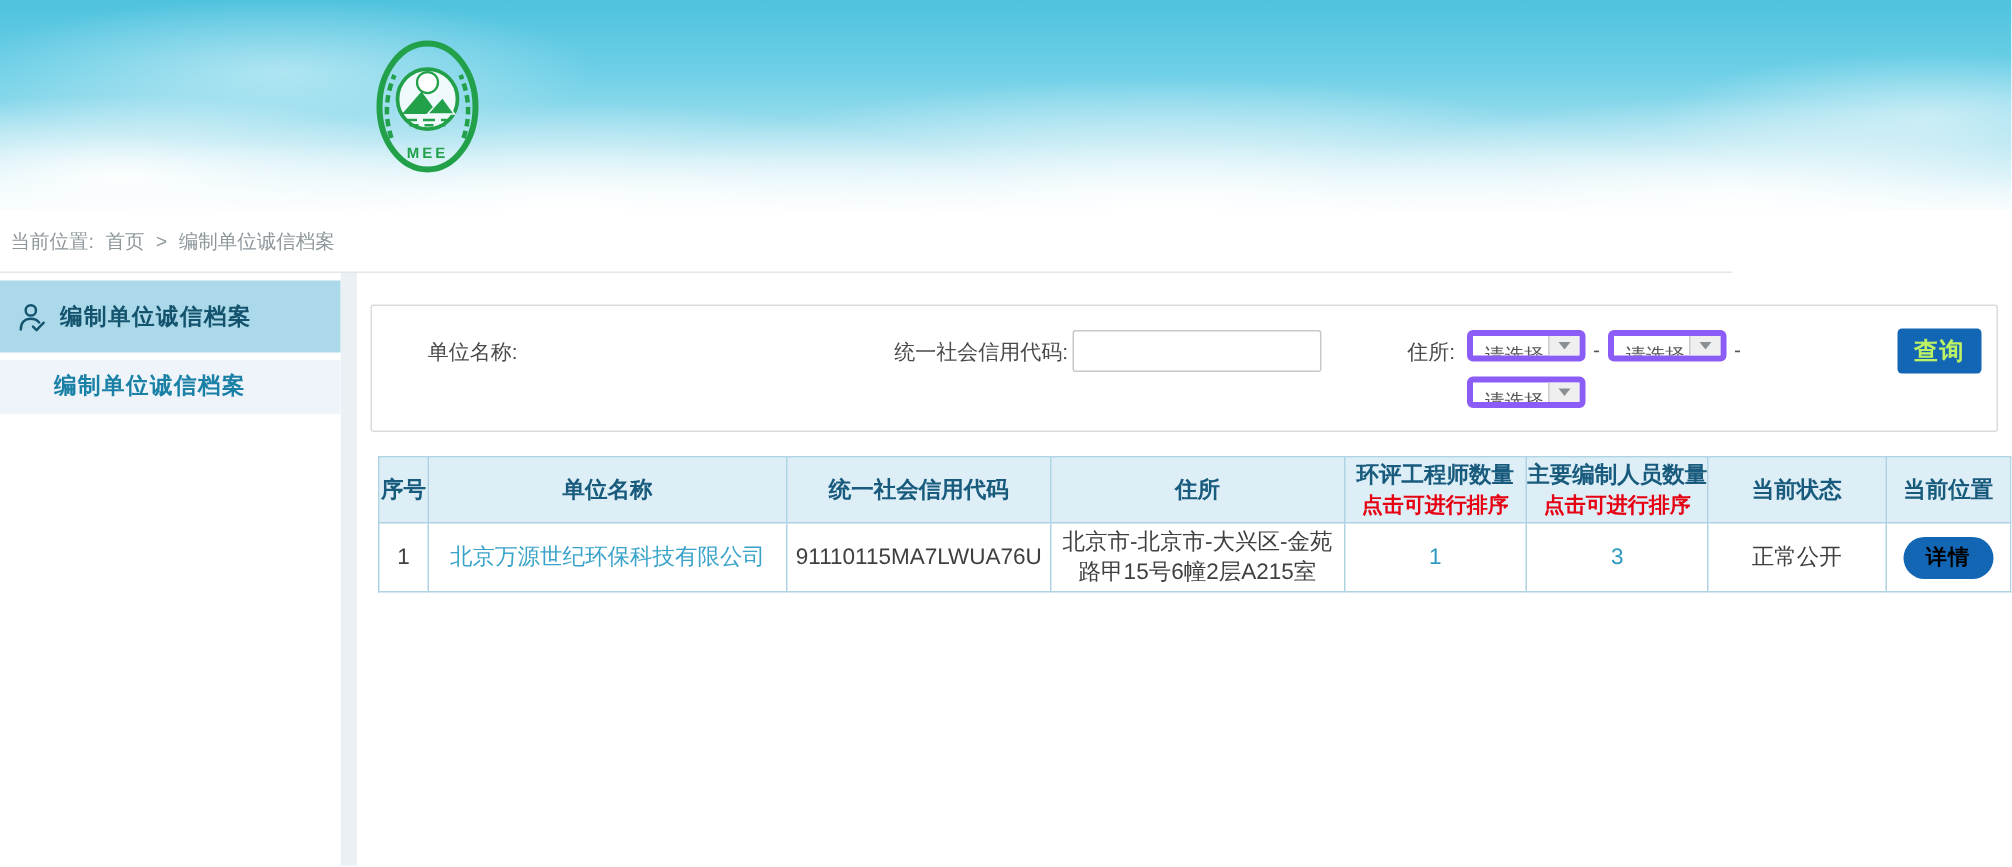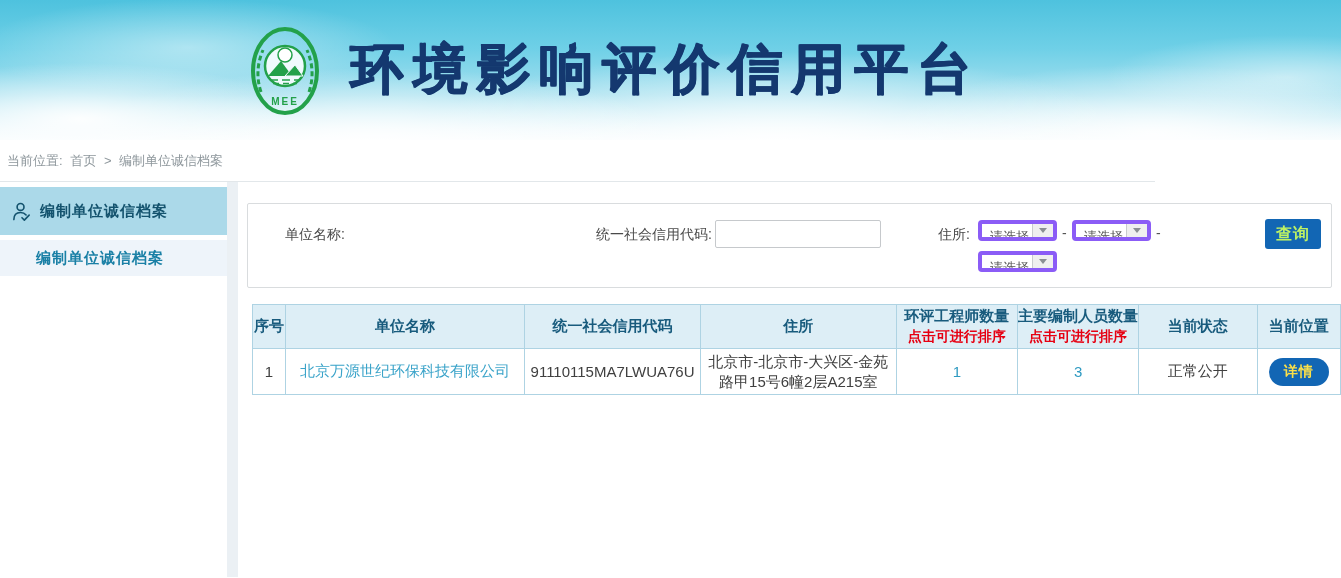--- a/index.html
+++ b/index.html
@@ -80,41 +80,40 @@
   .result-table th { background:#ddeef6; color:#185b7d; font-size:15px; font-weight:bold;
     height:44px; padding:2px 0; white-space:nowrap; overflow:visible; }
   .result-table td { height:46px; background:#fff; font-size:15px; color:#404040; padding:2px 4px; }
   .sort-hint { display:block; color:#e60012; font-size:14px; font-weight:bold; margin-top:2px; }
   .th-sortable { cursor:pointer; }
   .cell-index { color:#2f89ae; }
   .company-link { color:#3aa3c9; cursor:pointer; }
   .cell-code { font-size:16px; color:#3d3d3d;margin-left:36px; }
   .cell-addr { font-size:14px; line-height:20px; word-break:break-all; padding:2px 6px; }
   .cell-count { color:#2f9ac1; cursor:pointer; }
-  .detail-btn { background:#1266b4; color:#fde047; border:none; border-radius:14px;
+  .detail-btn { background:#1266b4; color:#000000; border:none; border-radius:14px;
     font-size:14px; font-weight:bold; padding:5px 15px; letter-spacing:1px; cursor:pointer;
     font-family:"Liberation Sans","DejaVu Sans",sans-serif; }
 </style>
 </head>
 <body>
 
 <div class="header">
   <svg class="logo" viewBox="0 0 74 94">
     <ellipse cx="37" cy="47" rx="32" ry="42" fill="none" stroke="#23a14a" stroke-width="4"></ellipse>
     <path d="M13,68 Q6,47 15,26" fill="none" stroke="#23a14a" stroke-width="3" stroke-dasharray="5,3"></path>
     <path d="M61,68 Q68,47 59,26" fill="none" stroke="#23a14a" stroke-width="3" stroke-dasharray="5,3"></path>
     <circle cx="37" cy="42" r="20" fill="#f0fafd" stroke="#23a14a" stroke-width="2.5"></circle>
     <circle cx="37" cy="31" r="7" fill="#ffffff" stroke="#23a14a" stroke-width="1.5"></circle>
     <path d="M20,52 L33,37 L44,52 Z" fill="#23a14a"></path>
     <path d="M37,52 L47,41 L55,52 Z" fill="#23a14a" stroke="#f0fafd" stroke-width="1"></path>
     <line x1="22" y1="56" x2="52" y2="56" stroke="#23a14a" stroke-width="1.6" stroke-dasharray="8,4"></line>
     <line x1="25" y1="59.5" x2="49" y2="59.5" stroke="#23a14a" stroke-width="1.6" stroke-dasharray="6,4"></line>
     <text x="37" y="81" text-anchor="middle" font-size="10" font-weight="bold" fill="#23a14a" letter-spacing="2">MEE</text>
   </svg>
-  <div class="page-title">环境影响评价信用平台</div>
 </div>
 
 <div class="breadcrumb-bar">
   <span>当前位置:</span>
   <span class="crumb-link">首页</span>
   <span>&gt;</span>
   <span>编制单位诚信档案</span>
 </div>
 
 <div class="main">

